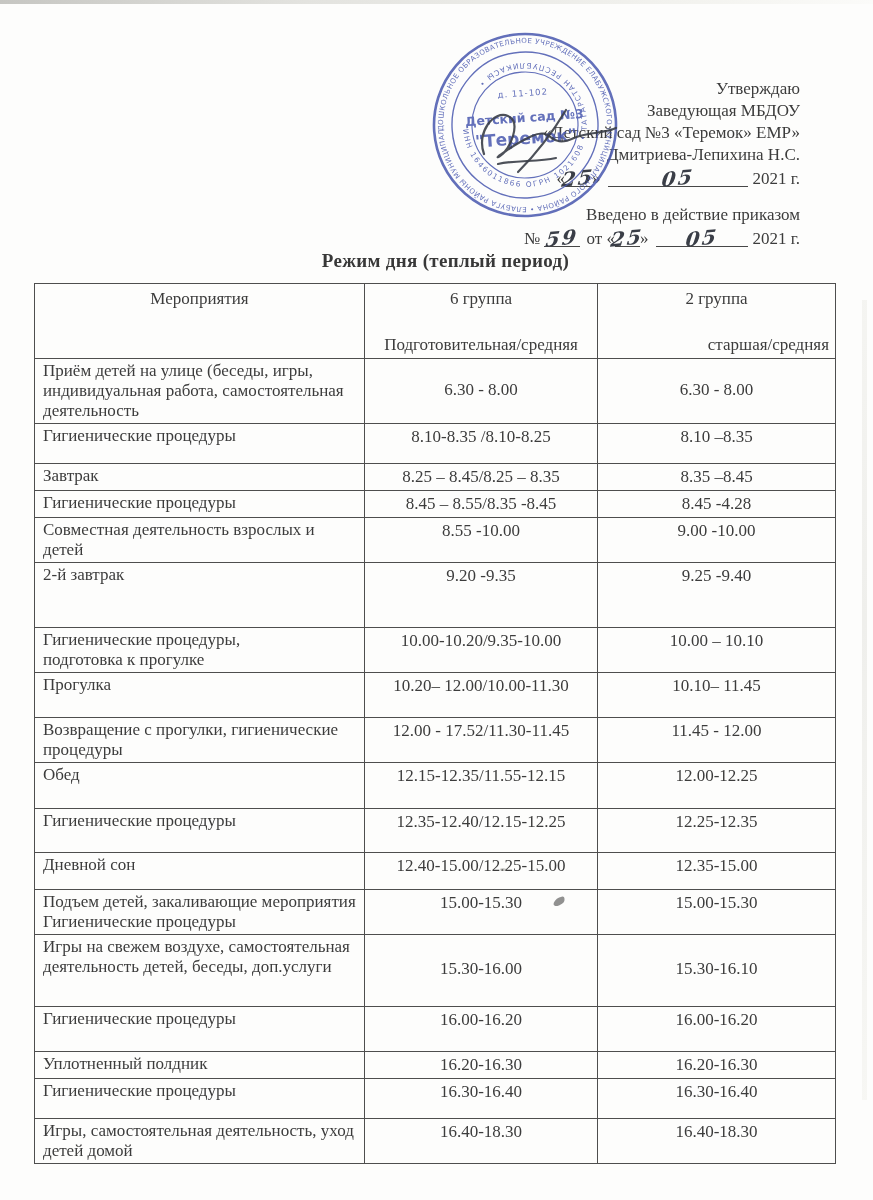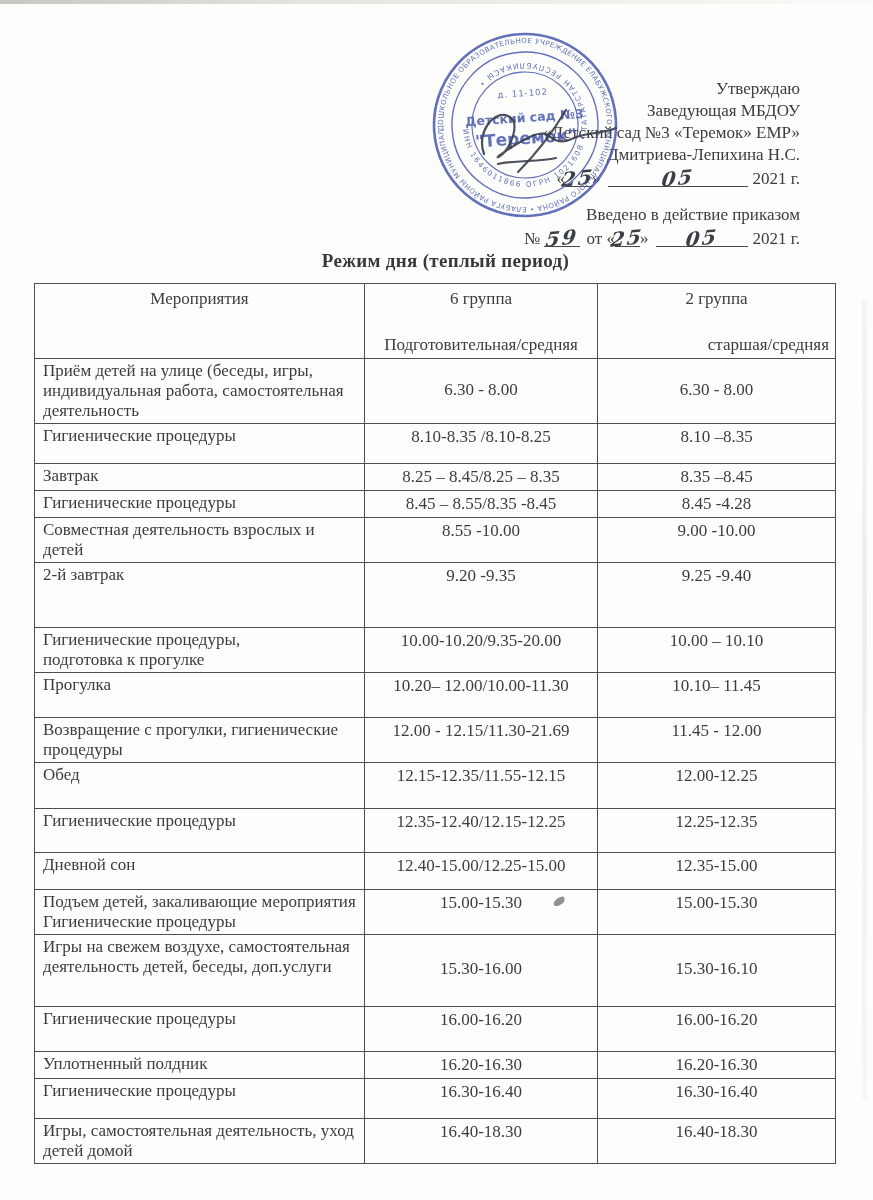--- a/index.html
+++ b/index.html
@@ -204,31 +204,31 @@
         <td class="time">9.00 -10.00</td>
       </tr>
       <tr>
         <td class="activity">2-й завтрак</td>
         <td class="time">9.20 -9.35</td>
         <td class="time">9.25 -9.40</td>
       </tr>
       <tr>
         <td class="activity">Гигиенические процедуры,
 подготовка к прогулке</td>
-        <td class="time">10.00-10.20/9.35-20.00</td>
+        <td class="time">10.00-10.20/9.35-10.00</td>
         <td class="time">10.00 – 10.10</td>
       </tr>
       <tr>
         <td class="activity">Прогулка</td>
         <td class="time">10.20– 12.00/10.00-11.30</td>
         <td class="time">10.10– 11.45</td>
       </tr>
       <tr>
         <td class="activity">Возвращение с прогулки, гигиенические процедуры</td>
-        <td class="time">12.00 - 12.15/11.30-21.69</td>
+        <td class="time">12.00 - 17.52/11.30-11.45</td>
         <td class="time">11.45 - 12.00</td>
       </tr>
       <tr>
         <td class="activity">Обед</td>
         <td class="time">12.15-12.35/11.55-12.15</td>
         <td class="time">12.00-12.25</td>
       </tr>
       <tr>
         <td class="activity">Гигиенические процедуры</td>
         <td class="time">12.35-12.40/12.15-12.25</td>

